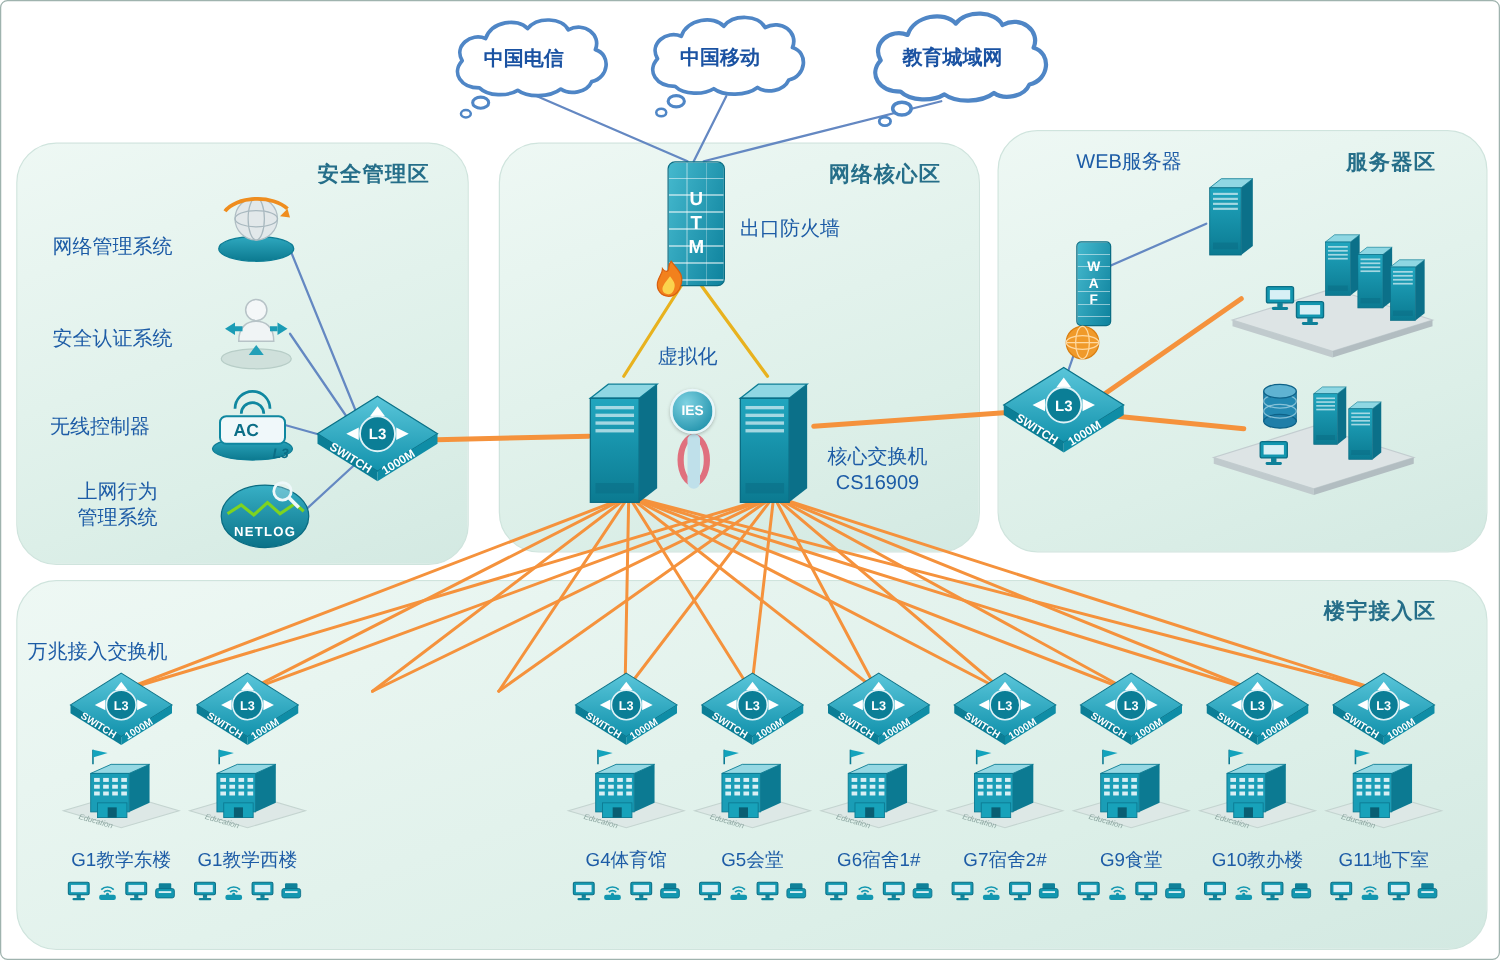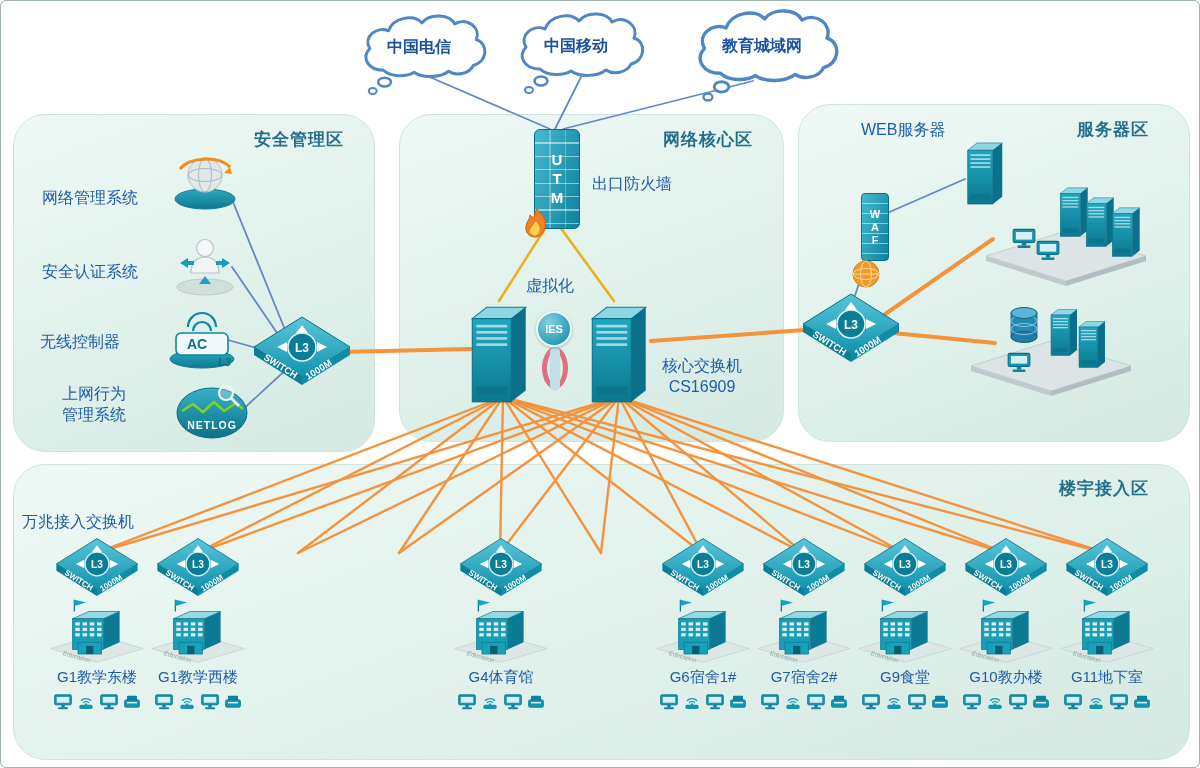--- a/index.html
+++ b/index.html
@@ -54,21 +54,21 @@
      display:flex; align-items:center; justify-content:center; z-index:3;
      box-shadow:0 1px 3px rgba(0,0,0,.25); }
   .ring { position:absolute; width:26px; height:42px; border:5px solid #e0707e; border-radius:50%; z-index:2; }
   .ring::before { content:""; position:absolute; left:50%; top:-5px; transform:translateX(-50%);
      width:10px; height:44px; border-radius:5px; background:#bfe0ea; }
 
   .b-col { position:absolute; top:70px; width:104px; display:flex; flex-direction:column;
            align-items:center; z-index:2; }
   .b-col .b-switch { width:88px; height:68px; }
   .b-col .b-bld { width:100px; height:67px; margin-top:-6px; }
-  .b-label { font-size:15px; color:#1d5ca6; margin-top:4px; white-space:nowrap; }
+  .b-label { font-size:15px; color:#1d5ca6; margin-top:15px; white-space:nowrap; }
   .b-devs { display:flex; gap:3px; margin-top:6px; }
   .b-devs svg { width:20px; height:17px; }
 
   .grp { position:absolute; z-index:2; }
 </style>
 </head>
 <body>
 
 <div class="canvas">
 
@@ -439,20 +439,43 @@
           </svg>
         <svg viewBox="0 0 24 20">
             <use href="#sym-monitor"></use>
           </svg>
         <svg viewBox="0 0 24 20">
             <use href="#sym-printerbox"></use>
           </svg>
       </div>
     </div>
 
+    <div class="b-col" style="left: 536px;">
+      <svg class="b-switch" viewBox="0 0 104 80">
+          <use href="#sym-switch"></use>
+        </svg>
+      <svg class="b-bld" viewBox="0 0 110 74">
+          <use href="#sym-building"></use>
+        </svg>
+      <div class="b-label">G5会堂</div>
+      <div class="b-devs">
+        <svg viewBox="0 0 24 20">
+            <use href="#sym-monitor"></use>
+          </svg>
+        <svg viewBox="0 0 24 20">
+            <use href="#sym-ap"></use>
+          </svg>
+        <svg viewBox="0 0 24 20">
+            <use href="#sym-monitor"></use>
+          </svg>
+        <svg viewBox="0 0 24 20">
+            <use href="#sym-printerbox"></use>
+          </svg>
+      </div>
+    </div>
 
     <div class="b-col" style="left: 637px;">
       <svg class="b-switch" viewBox="0 0 104 80">
           <use href="#sym-switch"></use>
         </svg>
       <svg class="b-bld" viewBox="0 0 110 74">
           <use href="#sym-building"></use>
         </svg>
       <div class="b-label">G6宿舍1#</div>
       <div class="b-devs">

